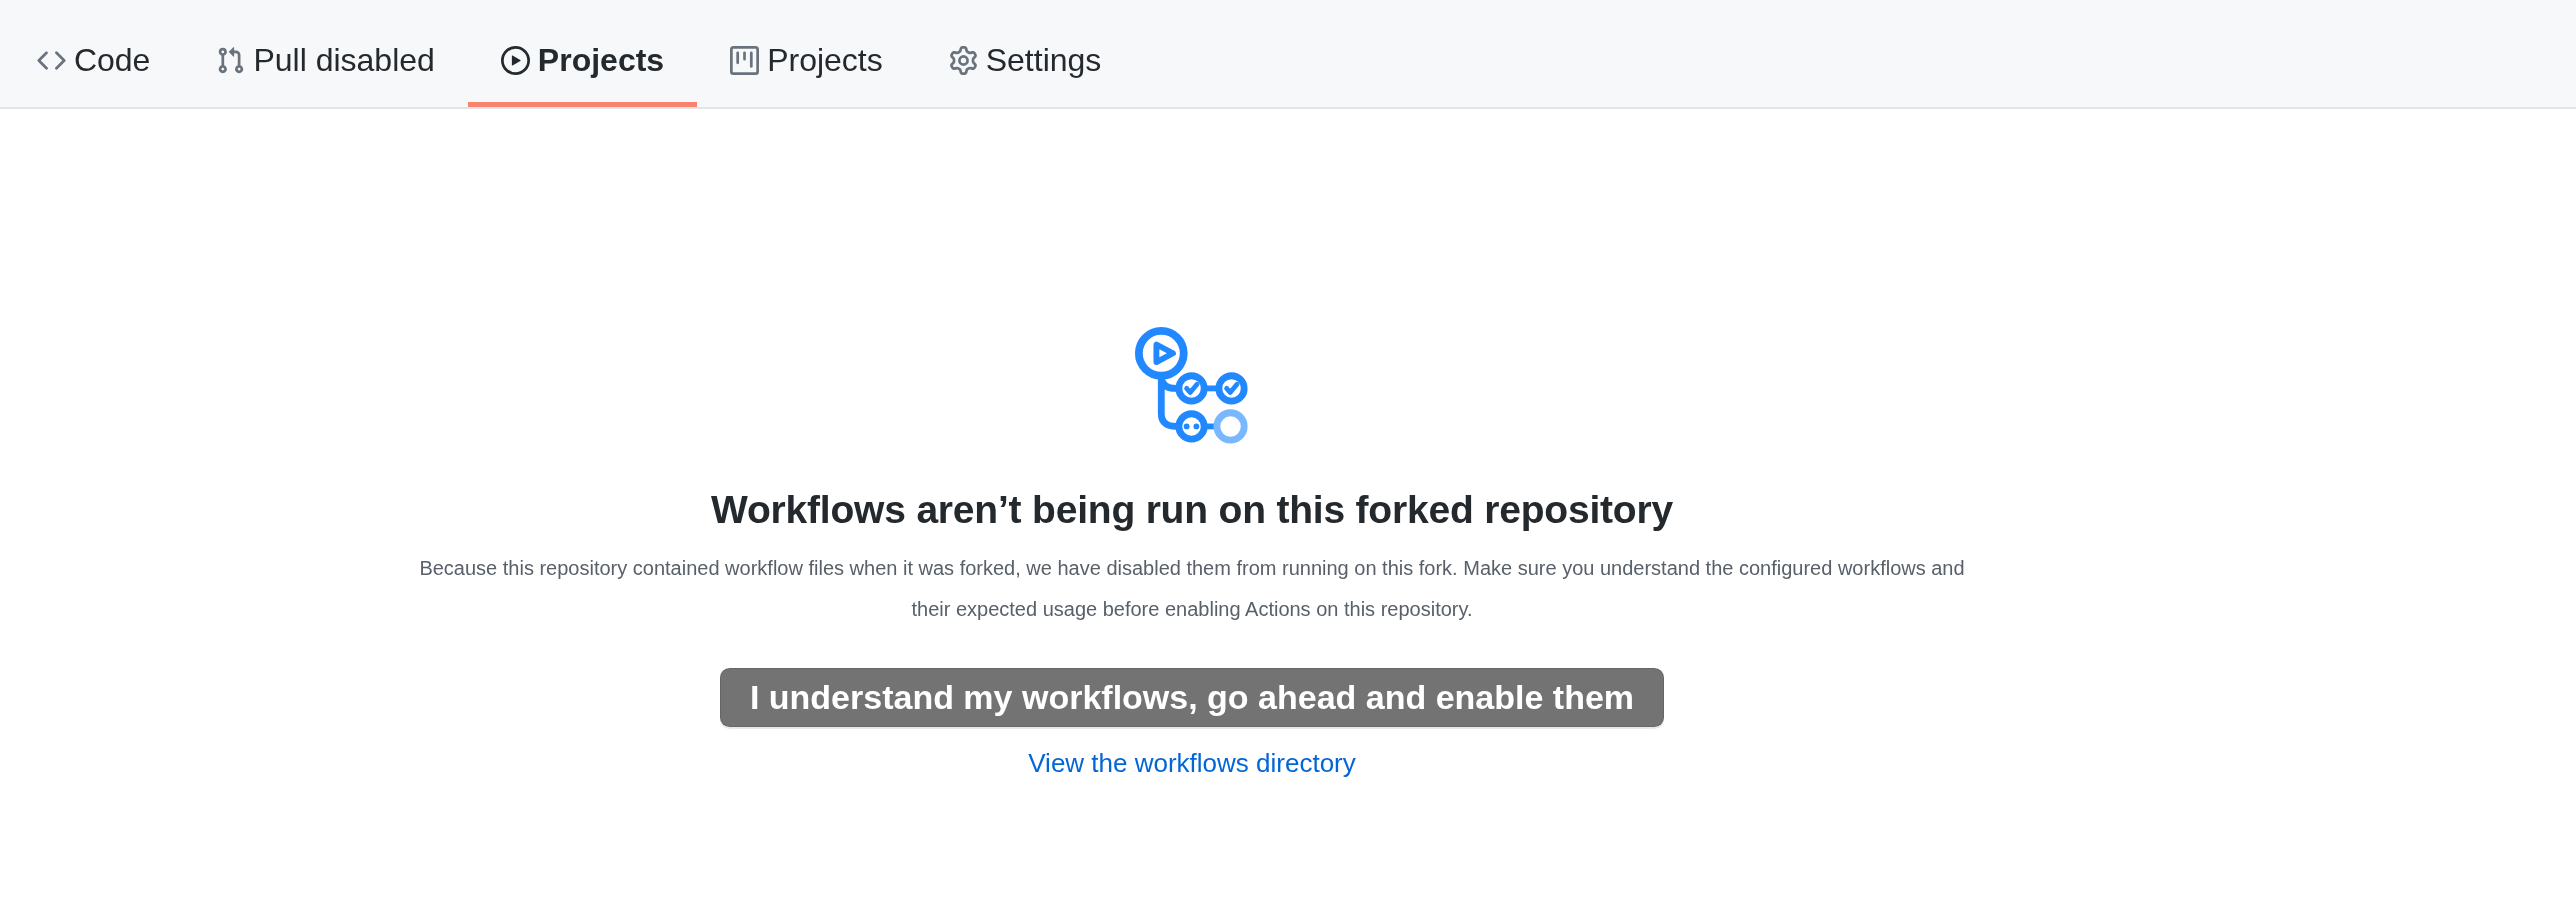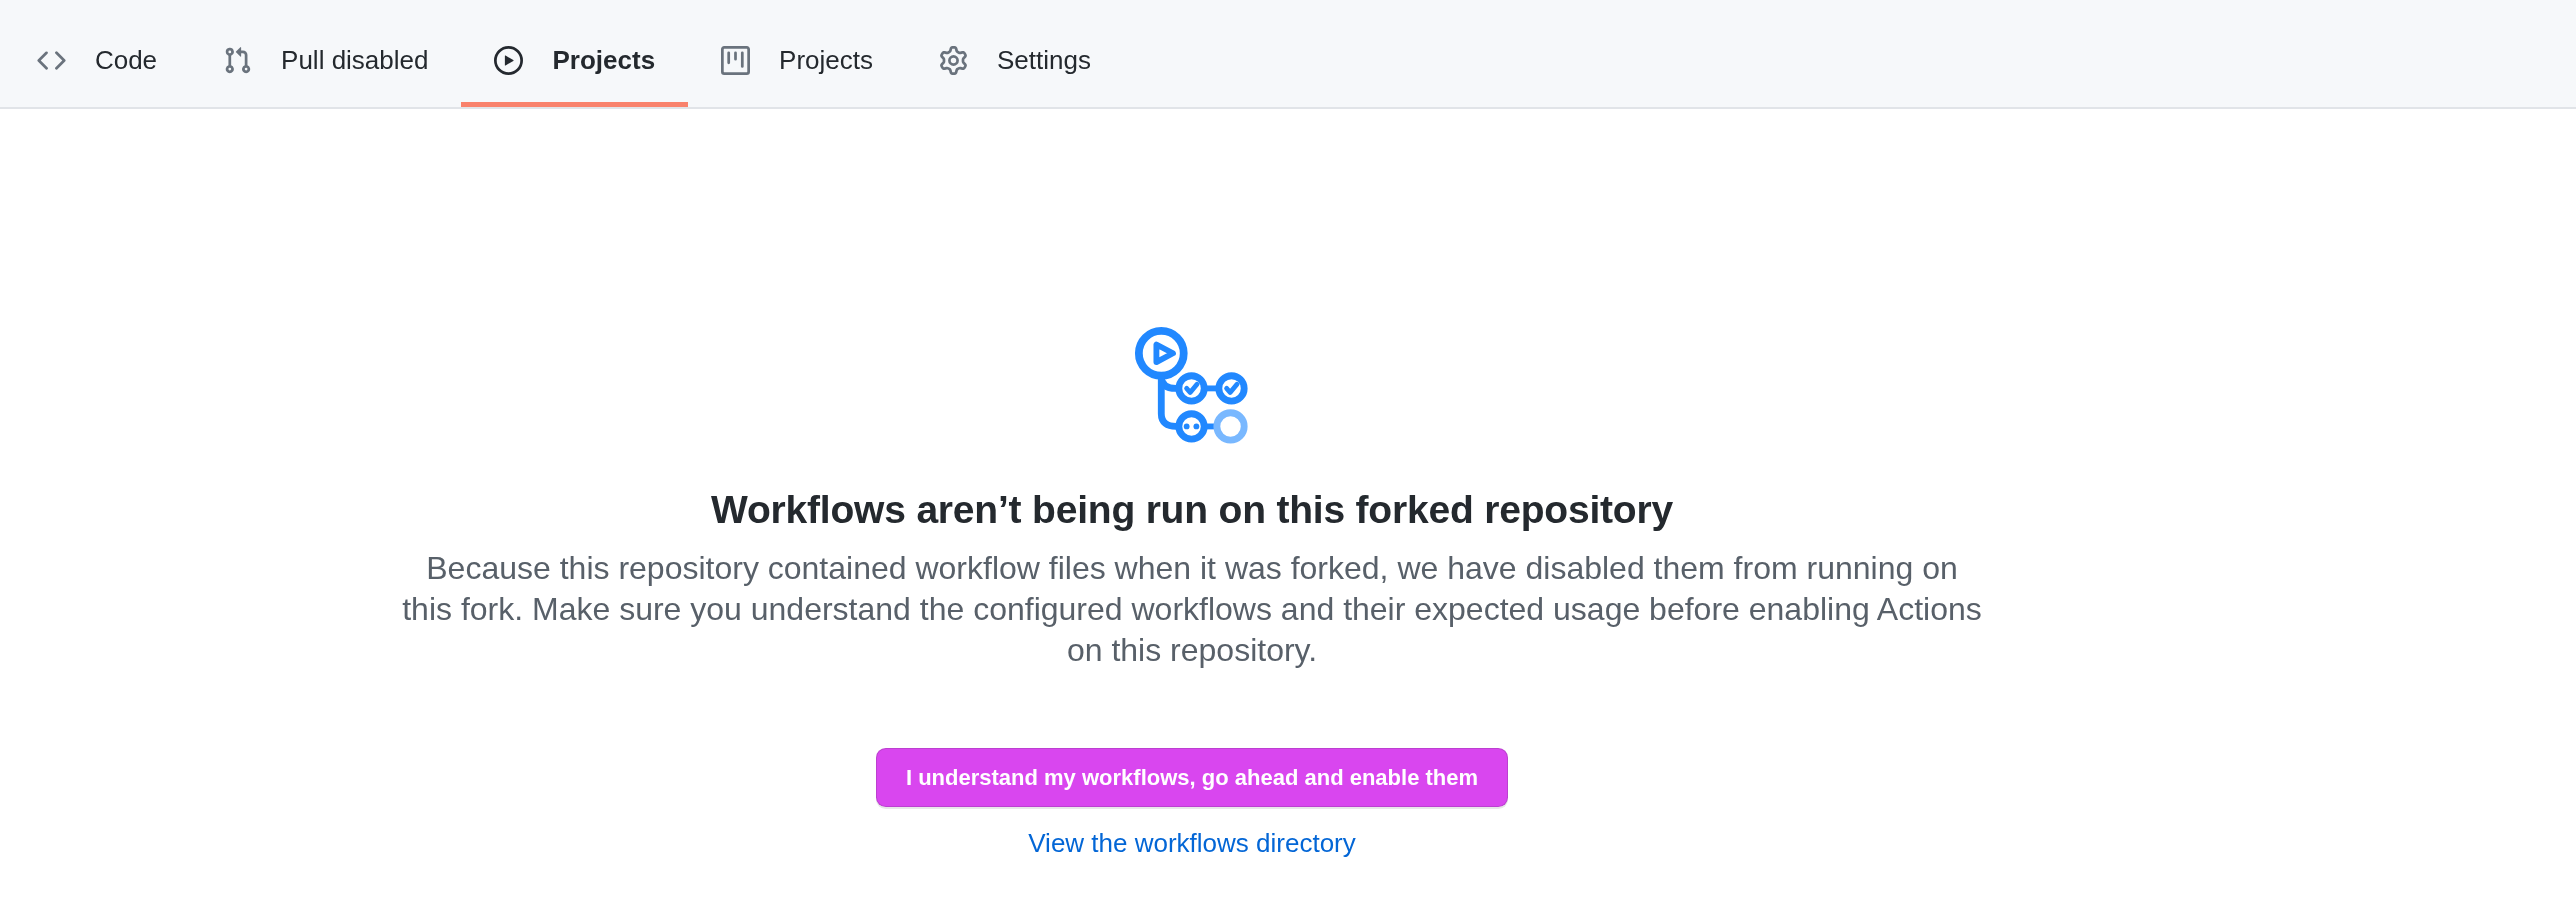--- a/index.html
+++ b/index.html
@@ -18,23 +18,23 @@
     background: #f6f8fa;
     border-bottom: 2.9px solid #e1e4e8;
     display: flex;
     align-items: stretch;
     padding-left: 3.9px;
     padding-top: 13.7px;
   }
   .nav-tab {
     display: flex;
     align-items: center;
-    gap: 29px;
+    gap: 8px;
     padding: 0 33px;
-    font-size: 26px;
+    font-size: 32px;
     line-height: 1;
     color: #24292e;
     cursor: pointer;
     text-decoration: none;
     white-space: nowrap;
   }
   .nav-tab .tab-icon {
     display: inline-flex;
     color: #6a737d;
   }
@@ -62,34 +62,34 @@
     margin-top: 36px;
     font-size: 39px;
     line-height: 49px;
     font-weight: 700;
     color: #24292e;
     letter-spacing: -0.2px;
   }
   .bs-desc {
     margin: 13.7px auto 0;
     max-width: 1583px;
-    font-size: 32px;
+    font-size: 20px;
     line-height: 41px;
     color: #586069;
   }
   .bs-button {
     display: inline-block;
-    margin-top: 77px;
+    margin-top: 38px;
     height: 59px;
     line-height: 57px;
     padding: 0 29px;
-    background: #d946ef;
+    background: #737373;
     color: #ffffff;
     font-family: "Liberation Sans", "DejaVu Sans", sans-serif;
-    font-size: 22px;
+    font-size: 34px;
     font-weight: 700;
     border: 1px solid rgba(27, 31, 35, 0.15);
     border-radius: 9.8px;
     box-shadow: 0 2px 0 rgba(27, 31, 35, 0.1);
     cursor: pointer;
     white-space: nowrap;
   }
   .bs-link-row { margin-top: 16px; }
   .bs-link {
     font-size: 26px;

